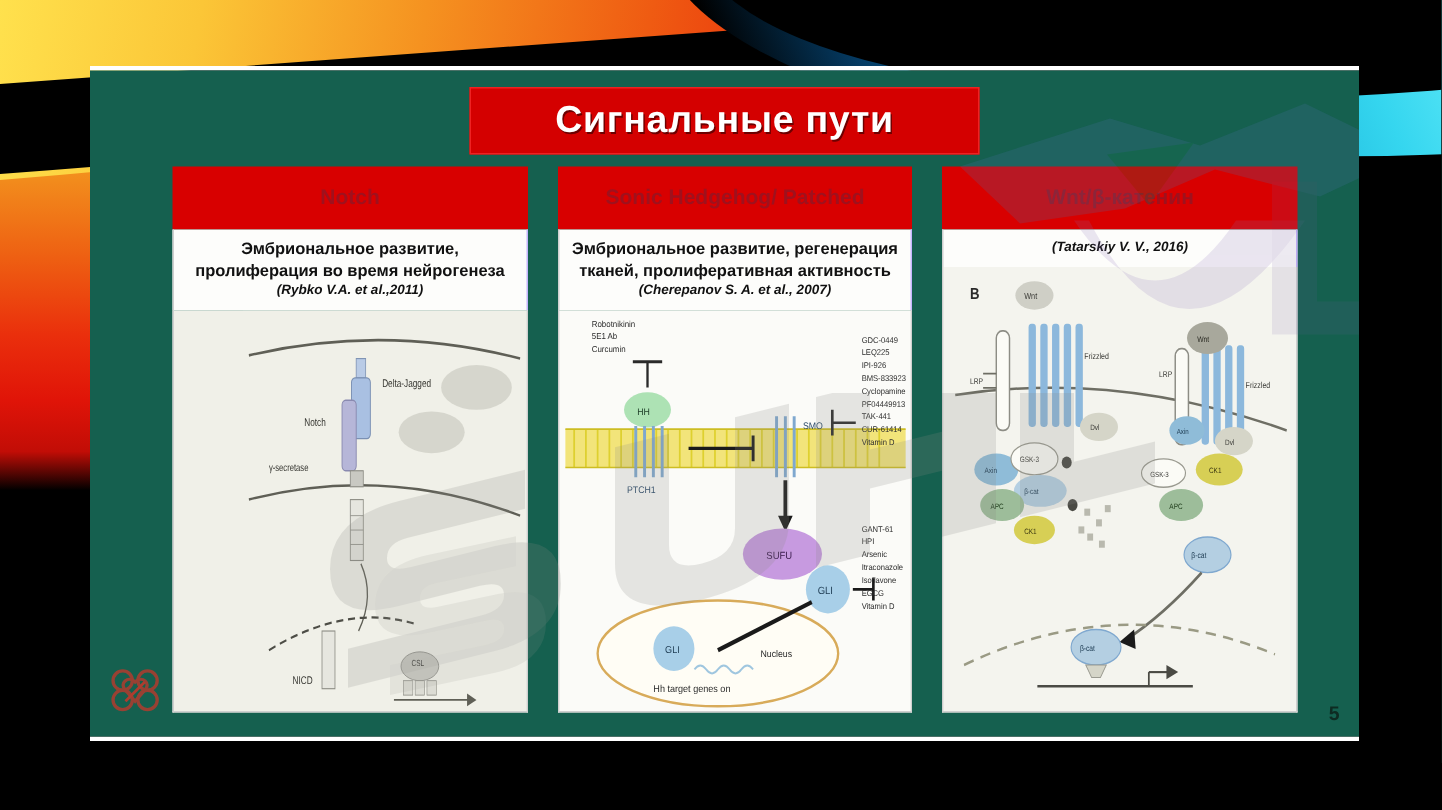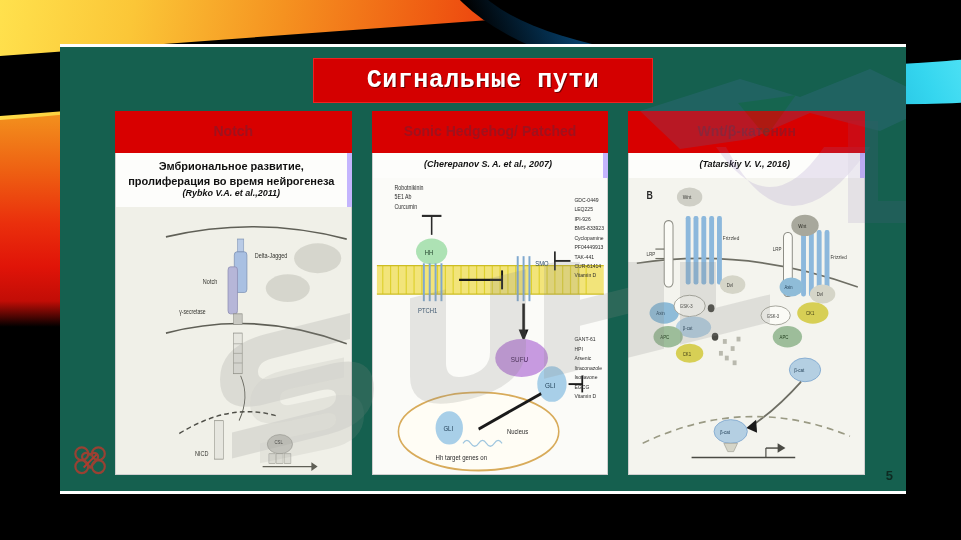--- a/index.html
+++ b/index.html
@@ -48,41 +48,41 @@
   .slide-white-edge-b{position:absolute;left:60px;top:491px;width:846px;height:3px;background:#fff;}
 
   
   .title-banner{
     position:absolute;left:253px;top:11px;width:338px;height:43px;
     background:#d40000;border:1px solid #ef2222;
     display:flex;align-items:center;justify-content:center;
   }
   .title-banner span{
     color:#fff;font-size:25px;font-weight:bold;letter-spacing:.5px;
-    font-family:Liberation Mono, monospace;
+    font-family:Liberation Sans, sans-serif;
     text-shadow:1px 1px 0 #6d0000;
   }
 
   
   .table{
     position:absolute;left:55px;top:64px;width:750px;height:364px;
     display:flex;gap:20px;border-radius:32px;
   }
   .col{flex:1;display:flex;flex-direction:column;background:#15604f;}
   .col-head{
     background:#d80000;height:42px;display:flex;align-items:center;justify-content:center;
     text-align:center;padding:0 4px;
   }
   .col-head span{
     color:#9b1320;font-size:14px;font-weight:bold;line-height:1.25;
     font-family:"Liberation Sans",sans-serif;opacity:.92;
   }
   .col-desc{
     background:#fdfdfb;padding:6px 4px 7px;text-align:center;
-    border-left:1px solid #cfcfcf;border-right:5px solid #c4b5fd;
+    border-left:1px solid #cfcfcf;border-right:1px solid #c4b5fd;
   }
   .col-desc span{
     display:block;color:#111;font-size:11px;font-weight:bold;line-height:1.32;
     font-family:"Liberation Sans",sans-serif;
   }
   .col-desc .cite{font-size:9px;font-style:italic;}
   .col-fig{
     flex:1;background:#f2f2ec;position:relative;overflow:hidden;
     border:1px solid #cfcfcf;border-top:none;
   }
@@ -179,20 +179,21 @@
             </svg>
           </div>
         </div>
       </div>
 
       <div class="col">
         <div class="col-head">
           <span>Sonic Hedgehog/ Patched</span>
         </div>
         <div class="col-desc">
+          <span>Эмбриональное развитие, регенерация тканей,  пролиферативная активность</span>
           <span class="cite">(Cherepanov S. A. et al., 2007)</span>
         </div>
         <div class="col-fig">
           <div class="fig2">
             <svg viewBox="0 0 240 250" width="100%" height="100%" preserveAspectRatio="none">
               <rect x="0" y="0" width="240" height="250" fill="#fbfbf8"></rect>
 
               <rect x="4" y="74" width="232" height="24" fill="#f2e47a"></rect>
               <g stroke="#ded02f" stroke-width="1.2">
                 <line x1="10" y1="74" x2="10" y2="98"></line>

